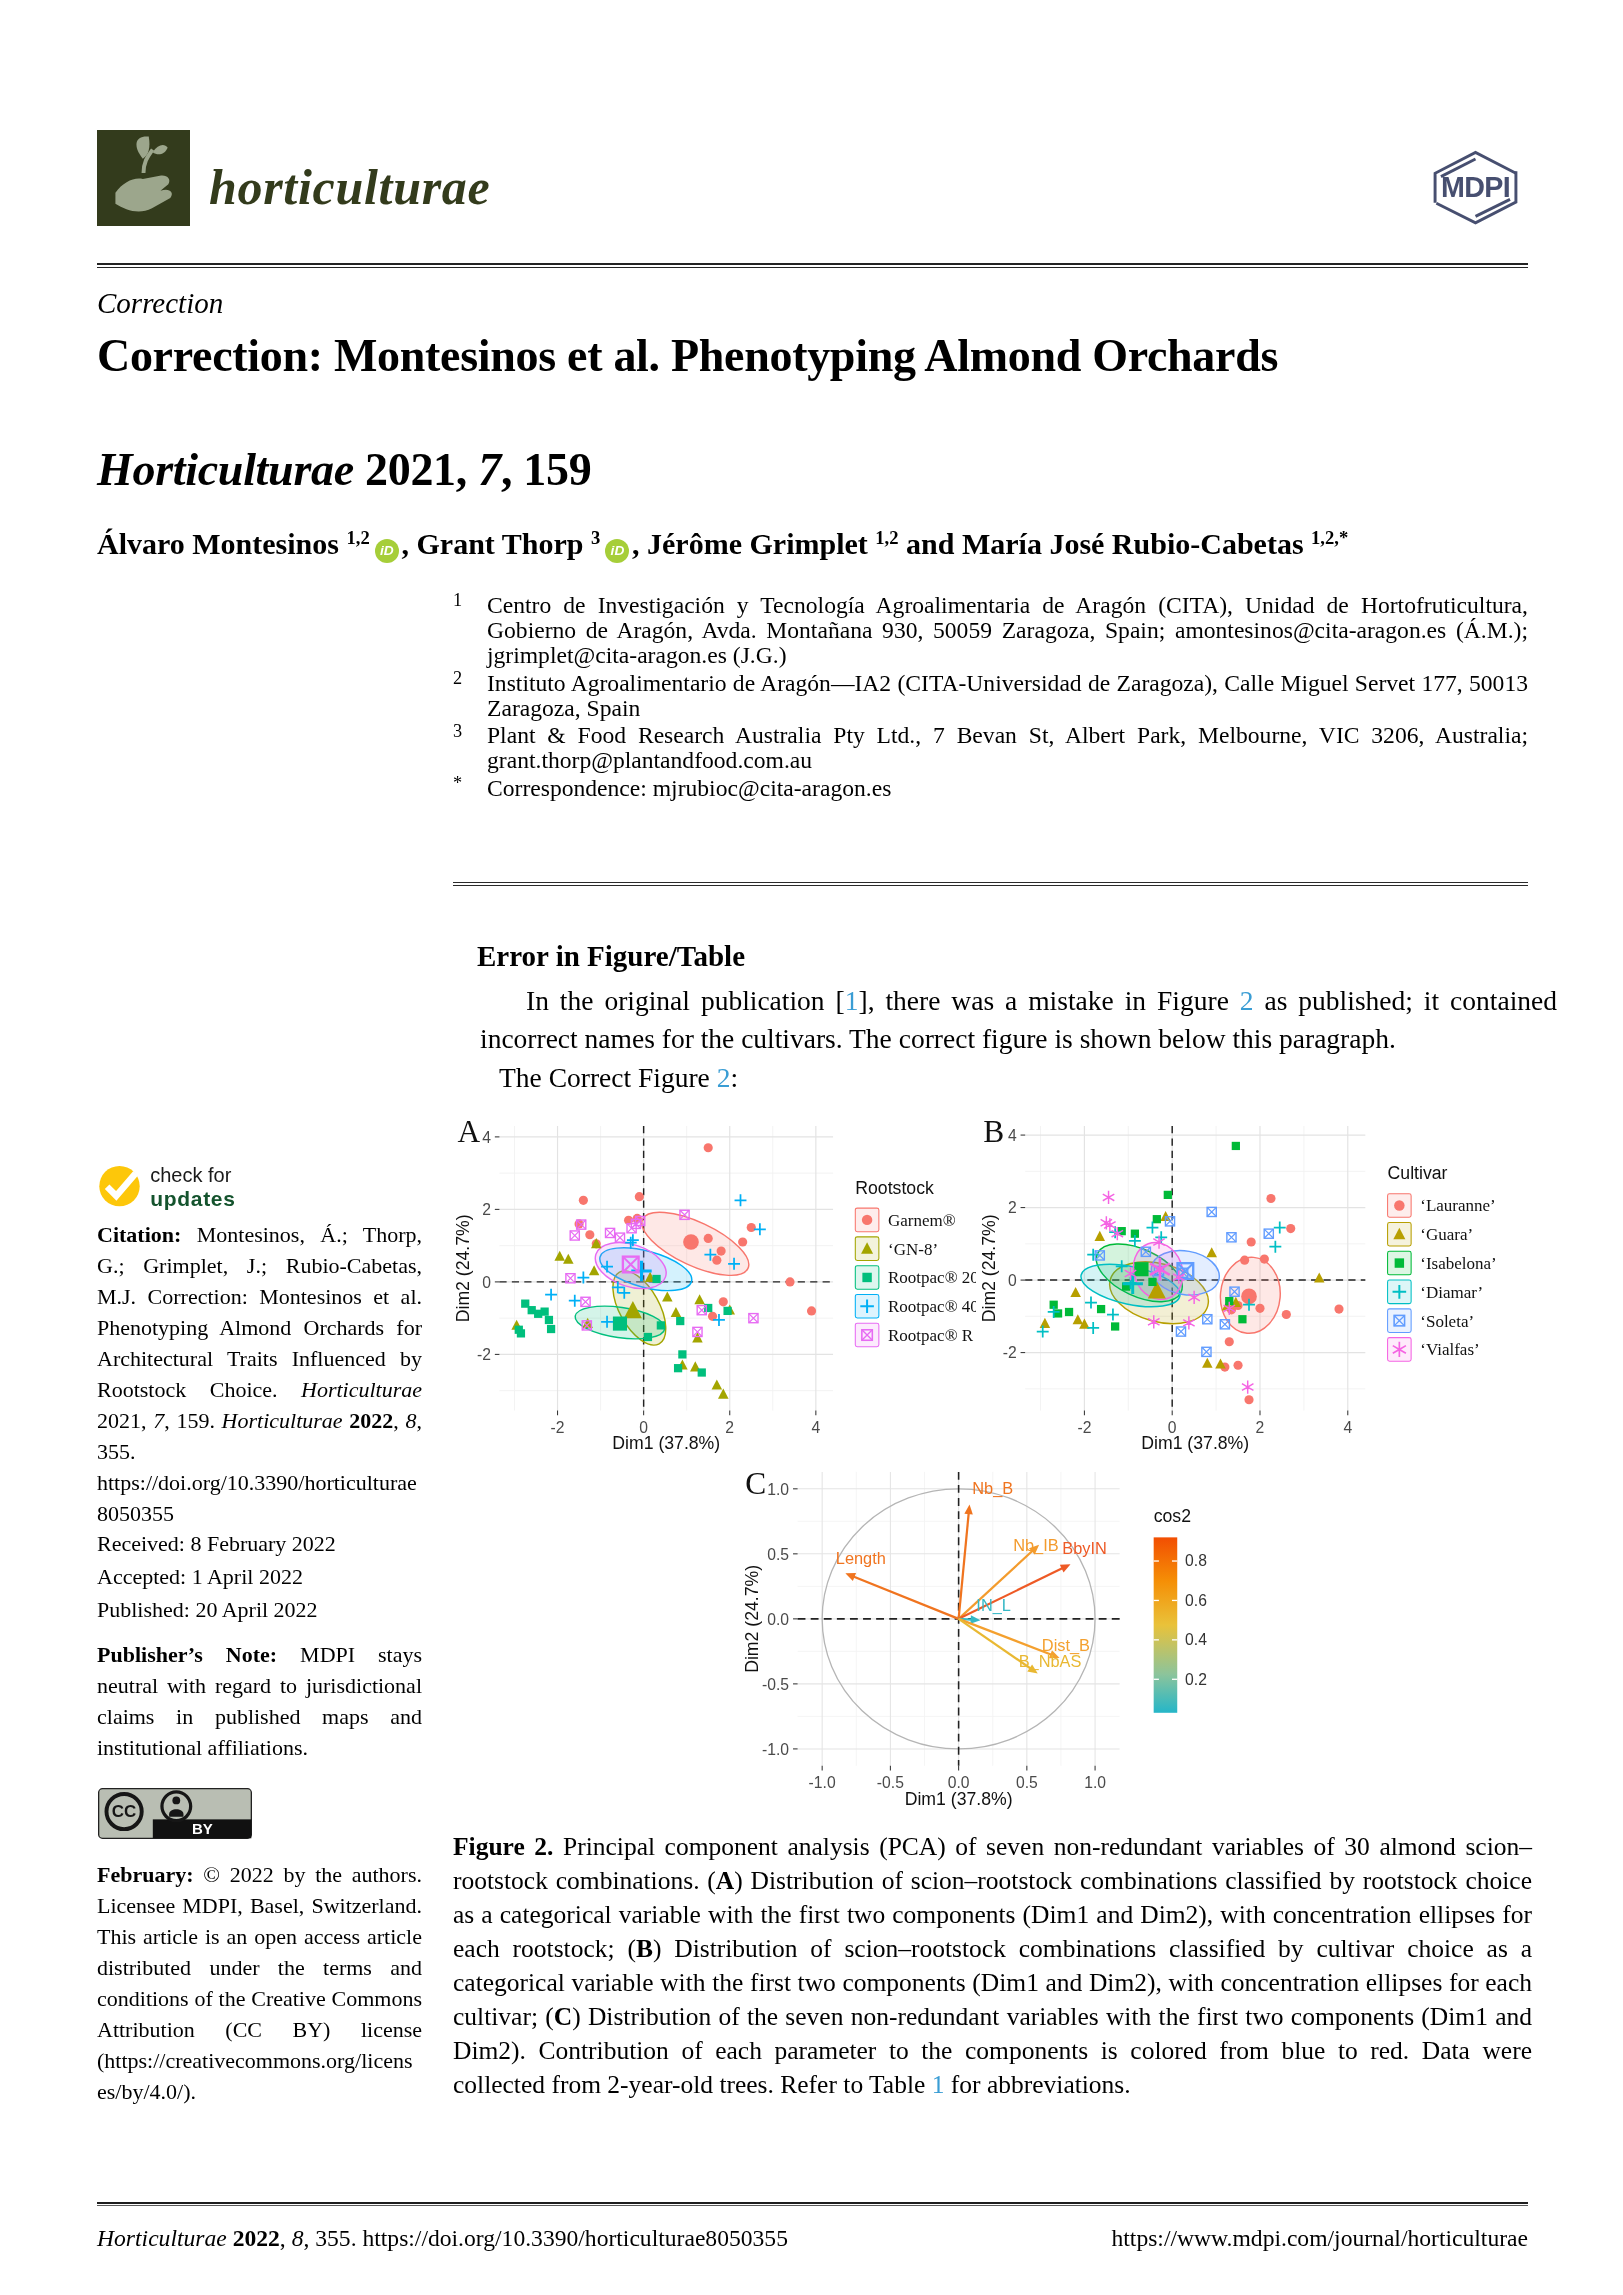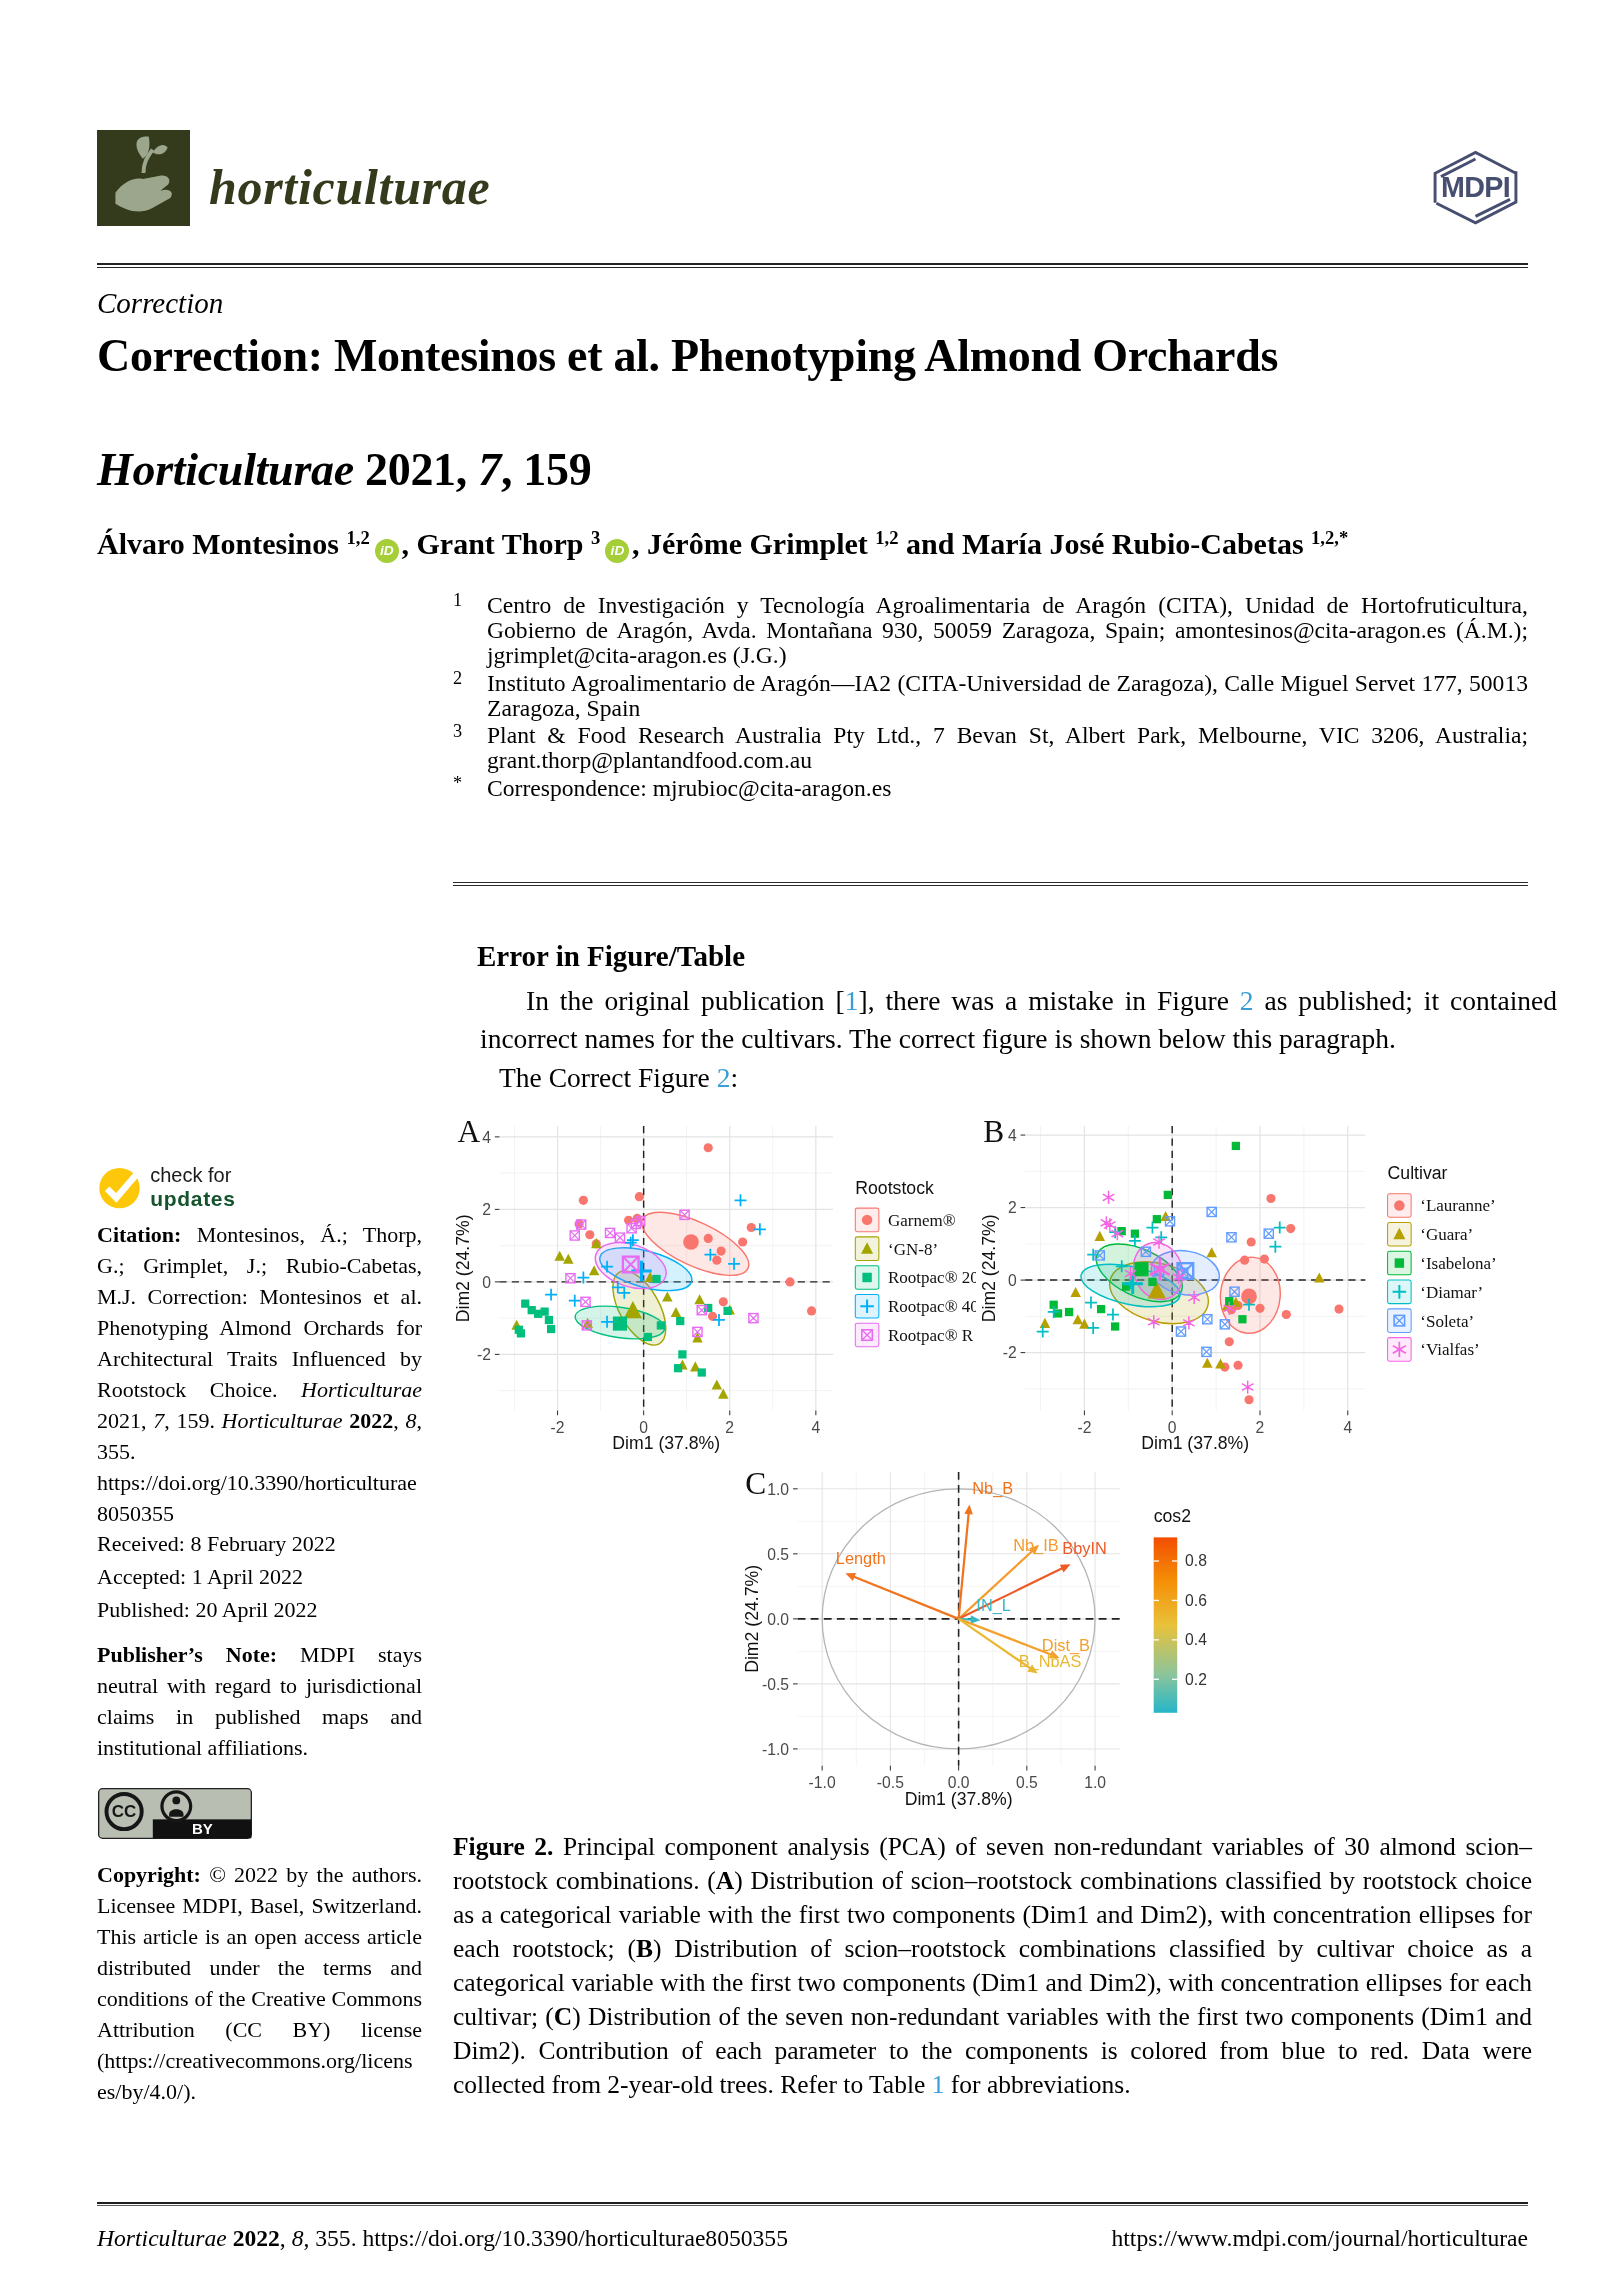--- a/index.html
+++ b/index.html
@@ -32,21 +32,21 @@
   #mid-rule{left:453px;top:882px;width:1075px;height:2px;
       border-top:1.3px solid #2a2a2a;border-bottom:1.3px solid #2a2a2a;}
   
   #section-heading{left:453px;top:940px;font-size:29px;font-weight:700;margin-left:24px;}
   #para1{left:453px;top:982px;width:1077px;font-size:27.5px;line-height:38px;
       text-align:justify;text-indent:46px;margin-left:27px;}
   #para2{left:453px;top:1059px;width:1077px;font-size:27.5px;line-height:38px;text-indent:46px;}
   #figure-caption{left:453px;top:1830px;width:1079px;font-size:25.5px;line-height:34px;
       text-align:justify;}
   
-  #badge{left:98px;top:1164px;display:flex;align-items:center;}
+  #badge{left:98px;top:1164px;display:flex;align-items:flex-start;}
   #badge-text{margin-left:9.2px;font-family:"Liberation Sans",sans-serif;line-height:23px;}
   #badge-line1{font-size:20px;color:#1a1a1a;}
   #badge-line2{font-size:21px;font-weight:700;color:#14532d;letter-spacing:0.7px;}
   #citation{left:97px;top:1219px;width:325px;font-size:22px;line-height:31px;
       text-align:justify;overflow-wrap:anywhere;}
   #dates{left:97px;top:1527px;font-size:22px;line-height:33px;}
   #pubnote{left:97px;top:1639px;width:325px;font-size:22px;line-height:31px;text-align:justify;}
   #cc-badge{left:98px;top:1788px;}
   #copyright{left:97px;top:1859px;width:325px;font-size:22px;line-height:31px;
       text-align:justify;overflow-wrap:anywhere;}
@@ -144,21 +144,21 @@
     <rect x="84" y="48" width="151" height="29" fill="#111"></rect>
     <text x="160" y="71" text-anchor="middle" fill="#fff" style="font:700 23px 'Liberation Sans',sans-serif">BY</text>
     <circle cx="40" cy="36" r="27" fill="#b9beb3" stroke="#161616" stroke-width="6"></circle>
     <text x="40" y="45" text-anchor="middle" fill="#161616" style="font:700 26px 'Liberation Sans',sans-serif">CC</text>
     <circle cx="120" cy="28" r="22" fill="#b9beb3" stroke="#161616" stroke-width="5"></circle>
     <circle cx="120" cy="19" r="6" fill="#161616"></circle>
     <path d="M109,40 C109,30 131,30 131,40 L131,44 L109,44 Z" fill="#161616"></path>
   </svg>
 </div>
 
-<div class="abs" id="copyright"><span class="b">Copyright: </span><span class="">© 2022 by the authors. Licensee MDPI, Basel, Switzerland. This article is an open access article distributed under the terms and conditions of the Creative Commons Attribution (CC BY) license (https://creativecommons.org/licenses/by/4.0/).</span></div>
+<div class="abs" id="copyright"><span class="b">February: </span><span class="">© 2022 by the authors. Licensee MDPI, Basel, Switzerland. This article is an open access article distributed under the terms and conditions of the Creative Commons Attribution (CC BY) license (https://creativecommons.org/licenses/by/4.0/).</span></div>
 
 <div class="abs" id="section-heading">Error in Figure/Table</div>
 <div class="abs" id="para1"><span class="">In the original publication [</span><span class="link">1</span><span class="">], there was a mistake in Figure </span><span class="link">2</span><span class=""> as published; it contained incorrect names for the cultivars. The correct figure is shown below this paragraph.</span></div>
 <div class="abs" id="para2"><span class="">The Correct Figure </span><span class="link">2</span><span class="">:</span></div>
 
 <svg class="abs" id="panelA" width="524" height="350" viewBox="0 0 800 535">
     <rect x="72" y="26" width="510" height="435" fill="#fff"></rect>
     <line x1="95.03225806451613" x2="95.03225806451613" y1="26" y2="461" stroke="#f2f2f2" stroke-width="1.4"></line>
     <line x1="226.6451612903226" x2="226.6451612903226" y1="26" y2="461" stroke="#f2f2f2" stroke-width="1.4"></line>
     <line x1="358.258064516129" x2="358.258064516129" y1="26" y2="461" stroke="#f2f2f2" stroke-width="1.4"></line>

